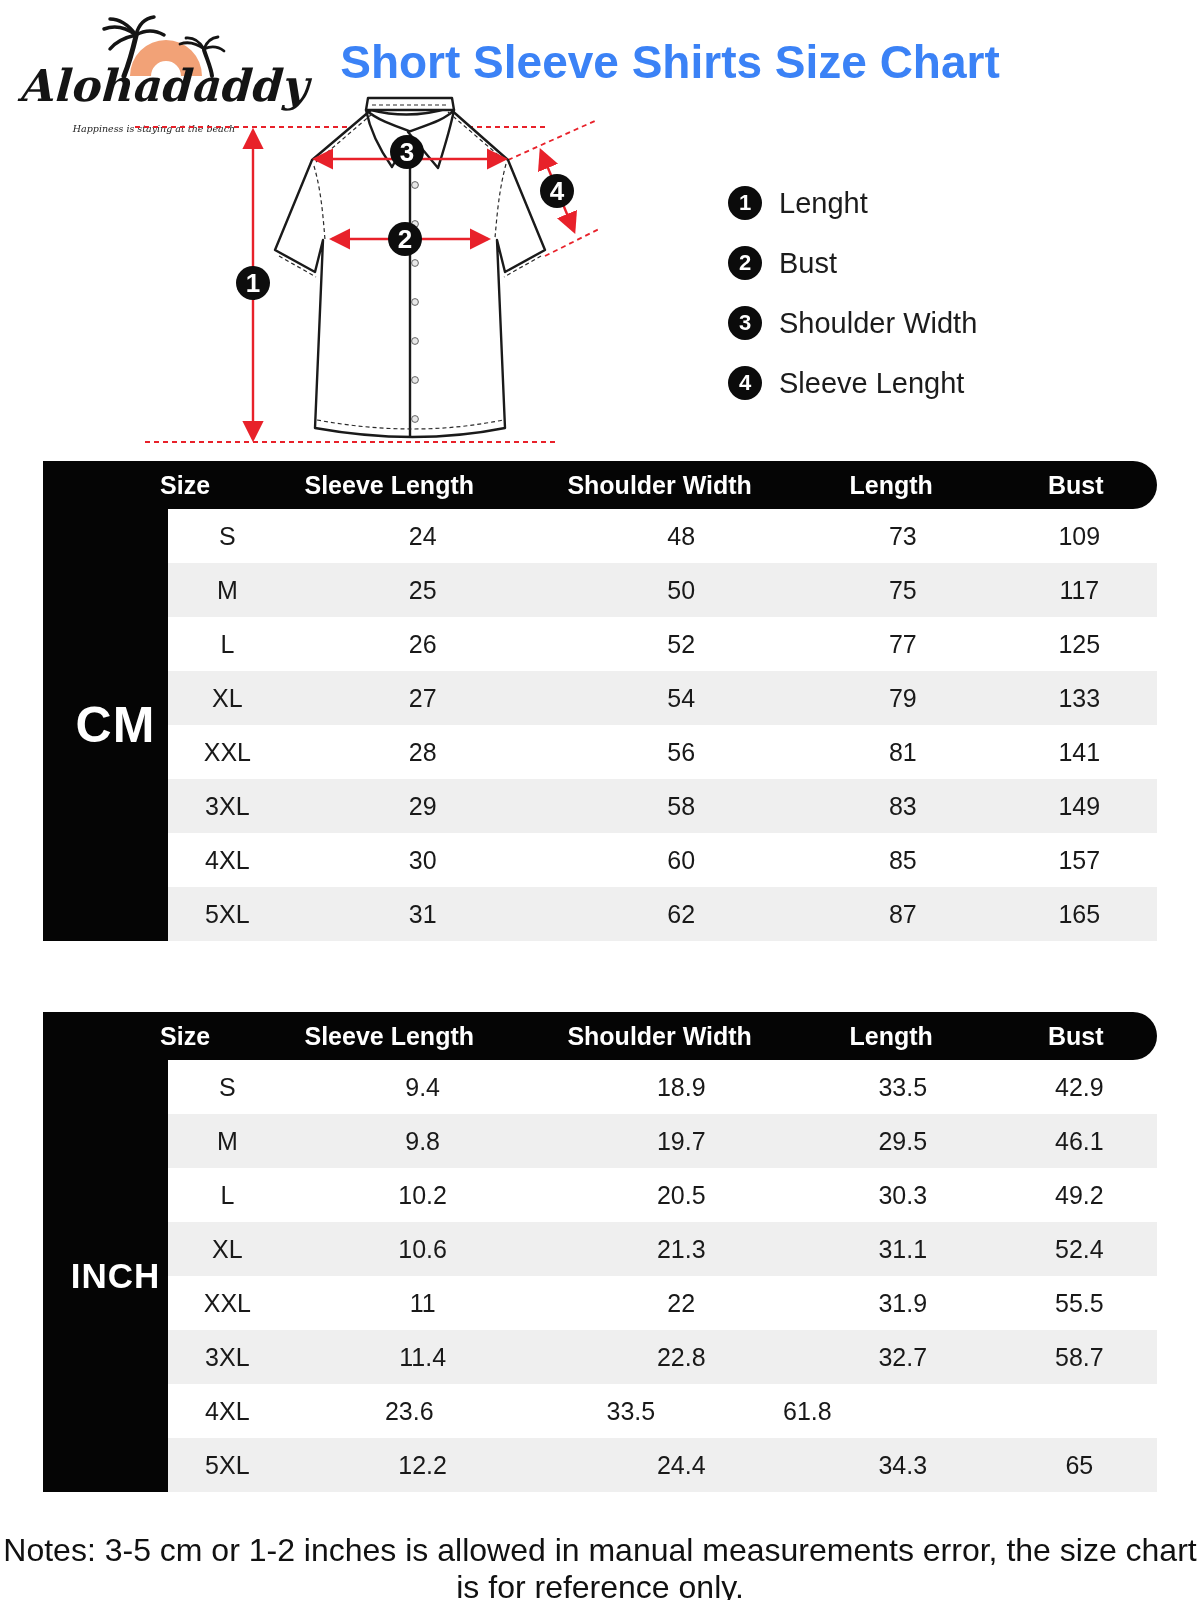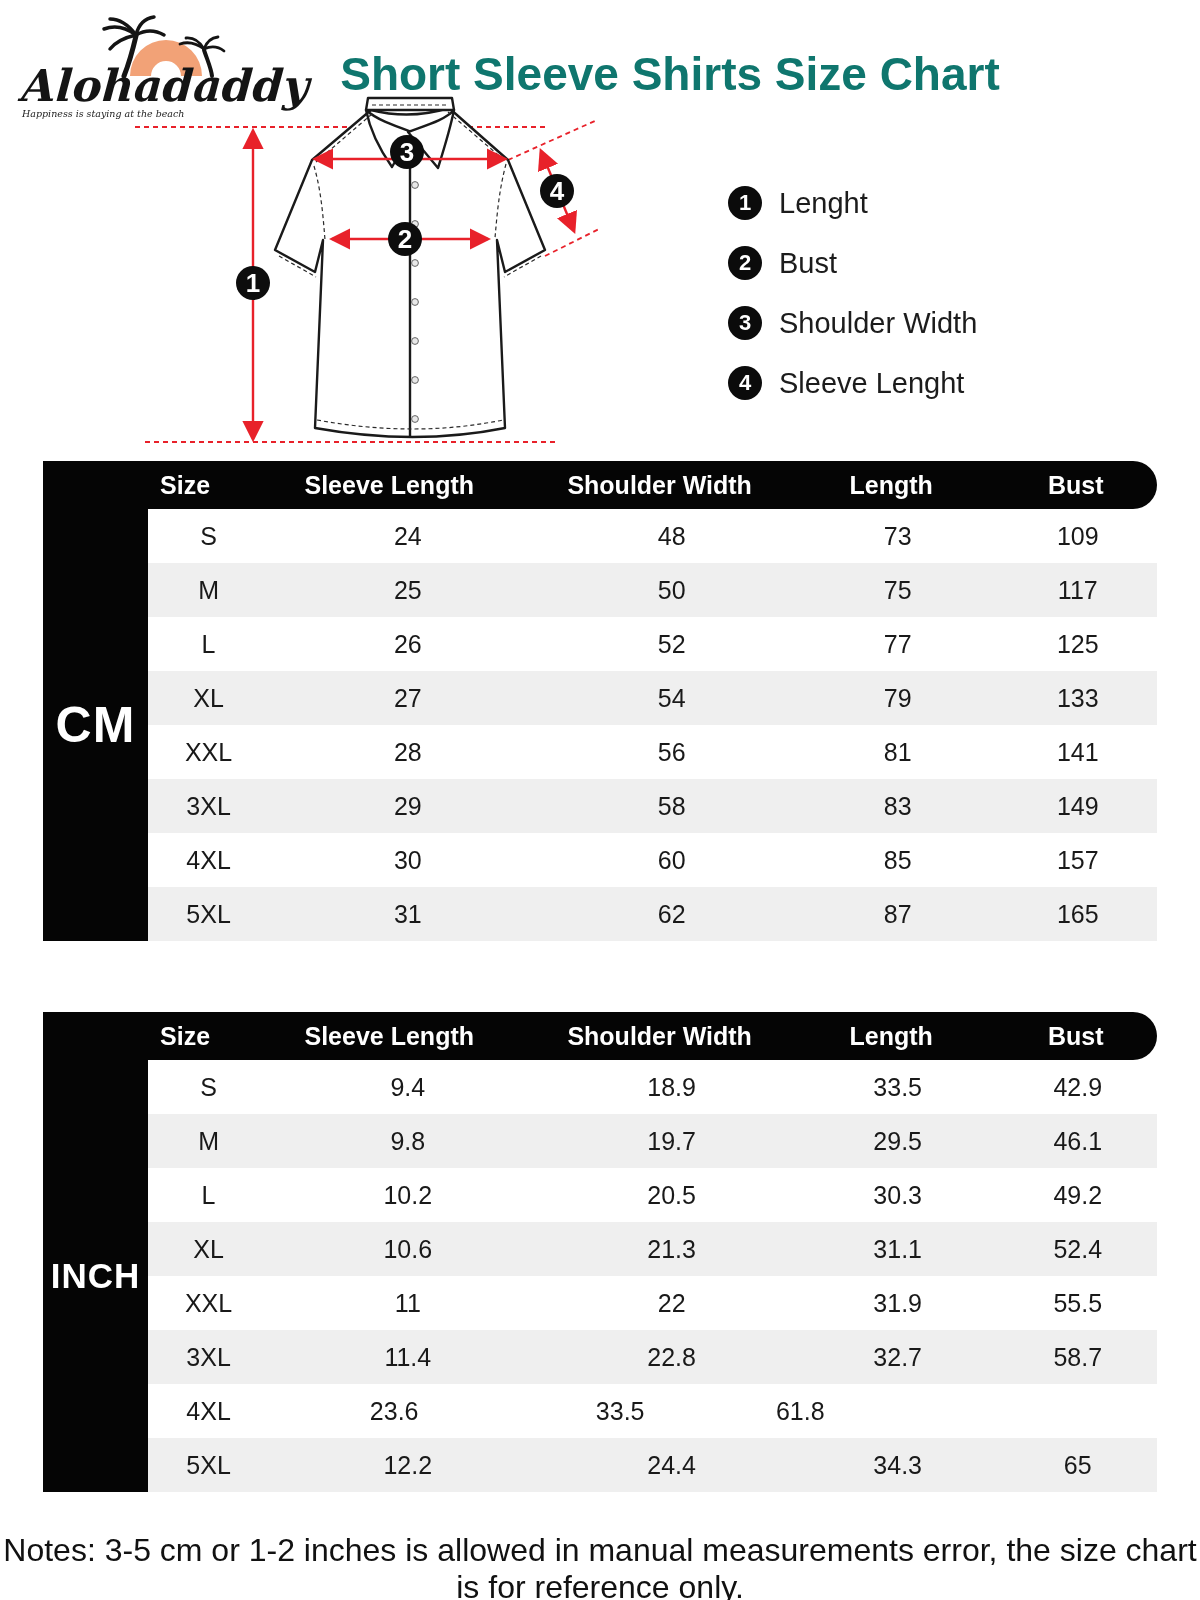--- a/index.html
+++ b/index.html
@@ -10,26 +10,26 @@
   
   .logo{position:absolute;left:22px;top:8px;width:274px;}
   .logo-art{display:block;margin:0 auto;}
   .logo-name{
     font-family:"DejaVu Serif",serif;font-style:italic;font-weight:bold;
     font-size:44px;line-height:44px;text-align:center;margin-top:-16px;color:#141414;
     transform:skewX(-4deg);white-space:nowrap;
   }
   .logo-tagline{
     font-family:"DejaVu Serif",serif;font-style:italic;font-size:9.5px;
-    text-align:left;padding-right:10px;color:#222;margin-top:0;
+    text-align:center;padding-right:10px;color:#222;margin-top:15px;
   }
   
   .page-title{
-    position:absolute;top:48px;left:140px;right:0;text-align:center;
-    font-size:46px;line-height:52px;font-weight:bold;color:#0f766e;
+    position:absolute;top:36px;left:140px;right:0;text-align:center;
+    font-size:46px;line-height:52px;font-weight:bold;color:#3b82f6;
   }
   
   .diagram{position:absolute;left:85px;top:90px;width:530px;height:370px;}
   
   .legend{position:absolute;left:728px;top:186px;}
   .legend-item{display:flex;align-items:center;margin-bottom:26px;height:34px;}
   .legend-item:nth-child(3){margin-top:4px;}
   .num-circle{
     width:34px;height:34px;border-radius:50%;background:#0b0b0b;color:#fff;
     font-weight:bold;font-size:22px;display:flex;align-items:center;justify-content:center;
@@ -41,21 +41,21 @@
   #cm-table{top:461px;}
   #inch-table{top:1012px;}
   .thead{
     height:48px;background:#050505;border-radius:0 25px 25px 0;
     display:flex;align-items:center;padding-left:80px;box-sizing:border-box;
     color:#fff;font-weight:bold;font-size:25px;
   }
   .tbody{display:flex;}
   .unit-band{
     width:105px;flex:0 0 105px;background:#050505;color:#fff;font-weight:bold;
-    display:flex;align-items:center;justify-content:center;letter-spacing:1px;
+    display:flex;align-items:center;justify-content:center;letter-spacing:1px;padding-left:20px;
   }
   #cm-table .unit-band{font-size:50px;}
   #inch-table .unit-band{font-size:35px;}
   .rows{flex:1;}
   .tr{display:flex;height:54px;align-items:center;font-size:25px;color:#191919;}
   .tr.alt{background:#efefef;}
   .th,.td{text-align:center;}
   .c0{width:12%;}
   .c1{width:27.5%;}
   .c2{width:24.8%;}

